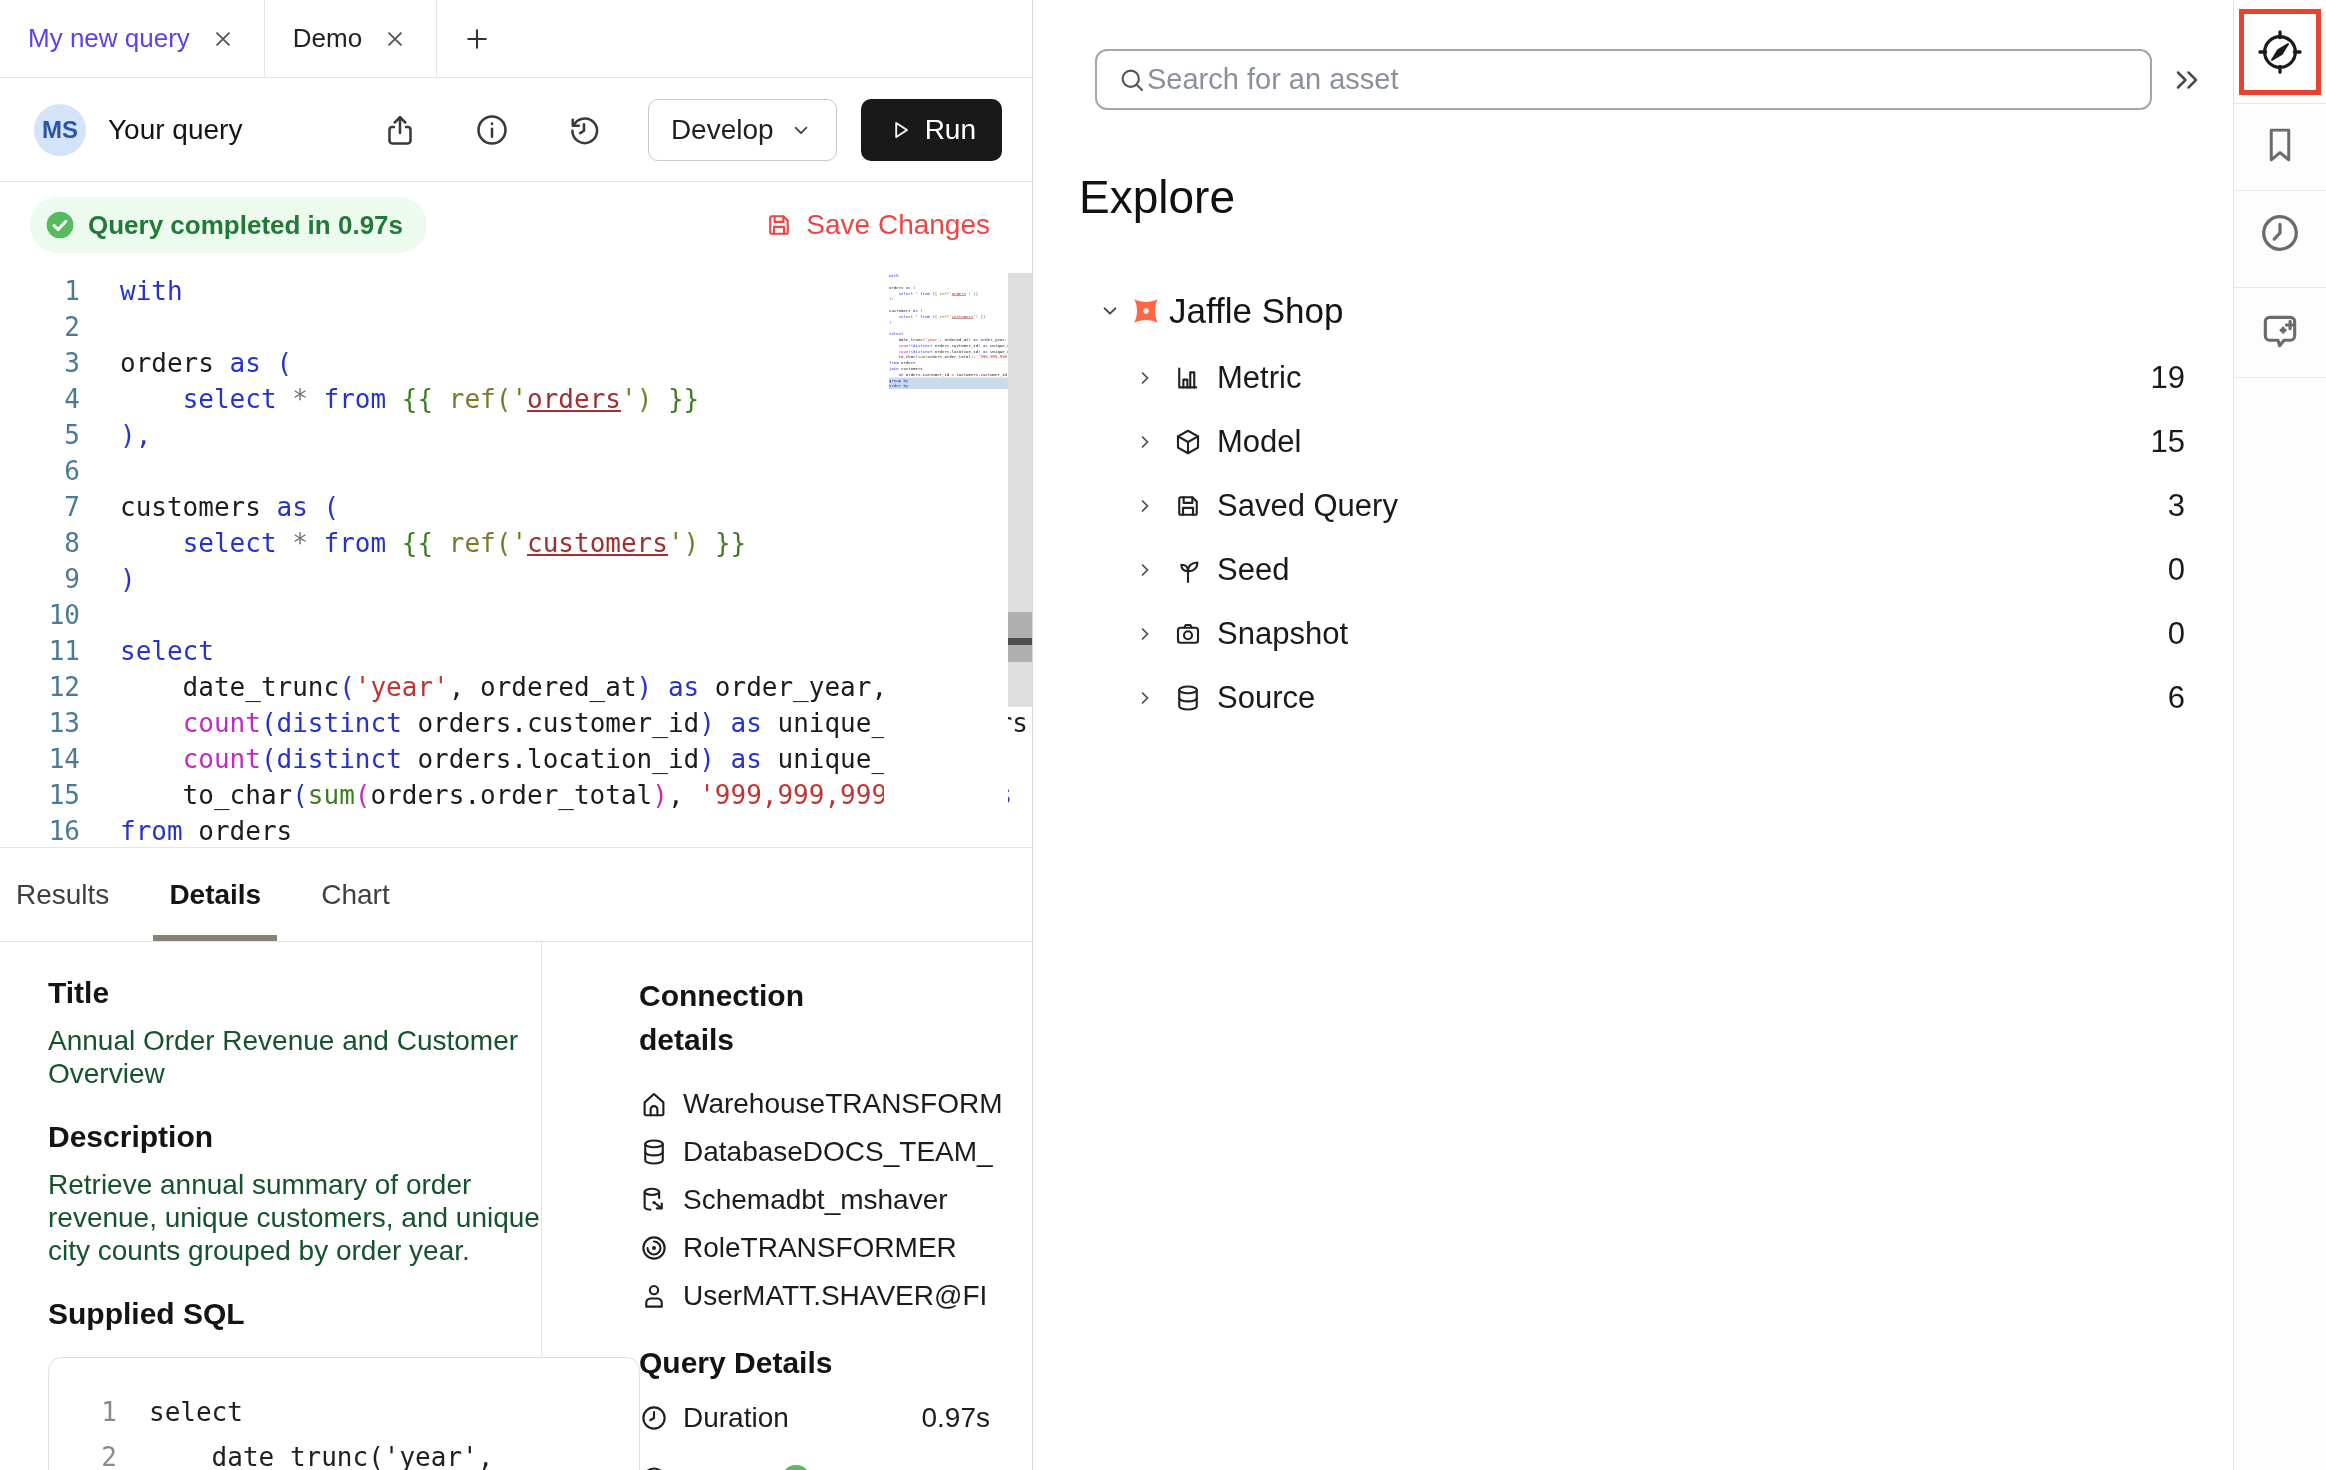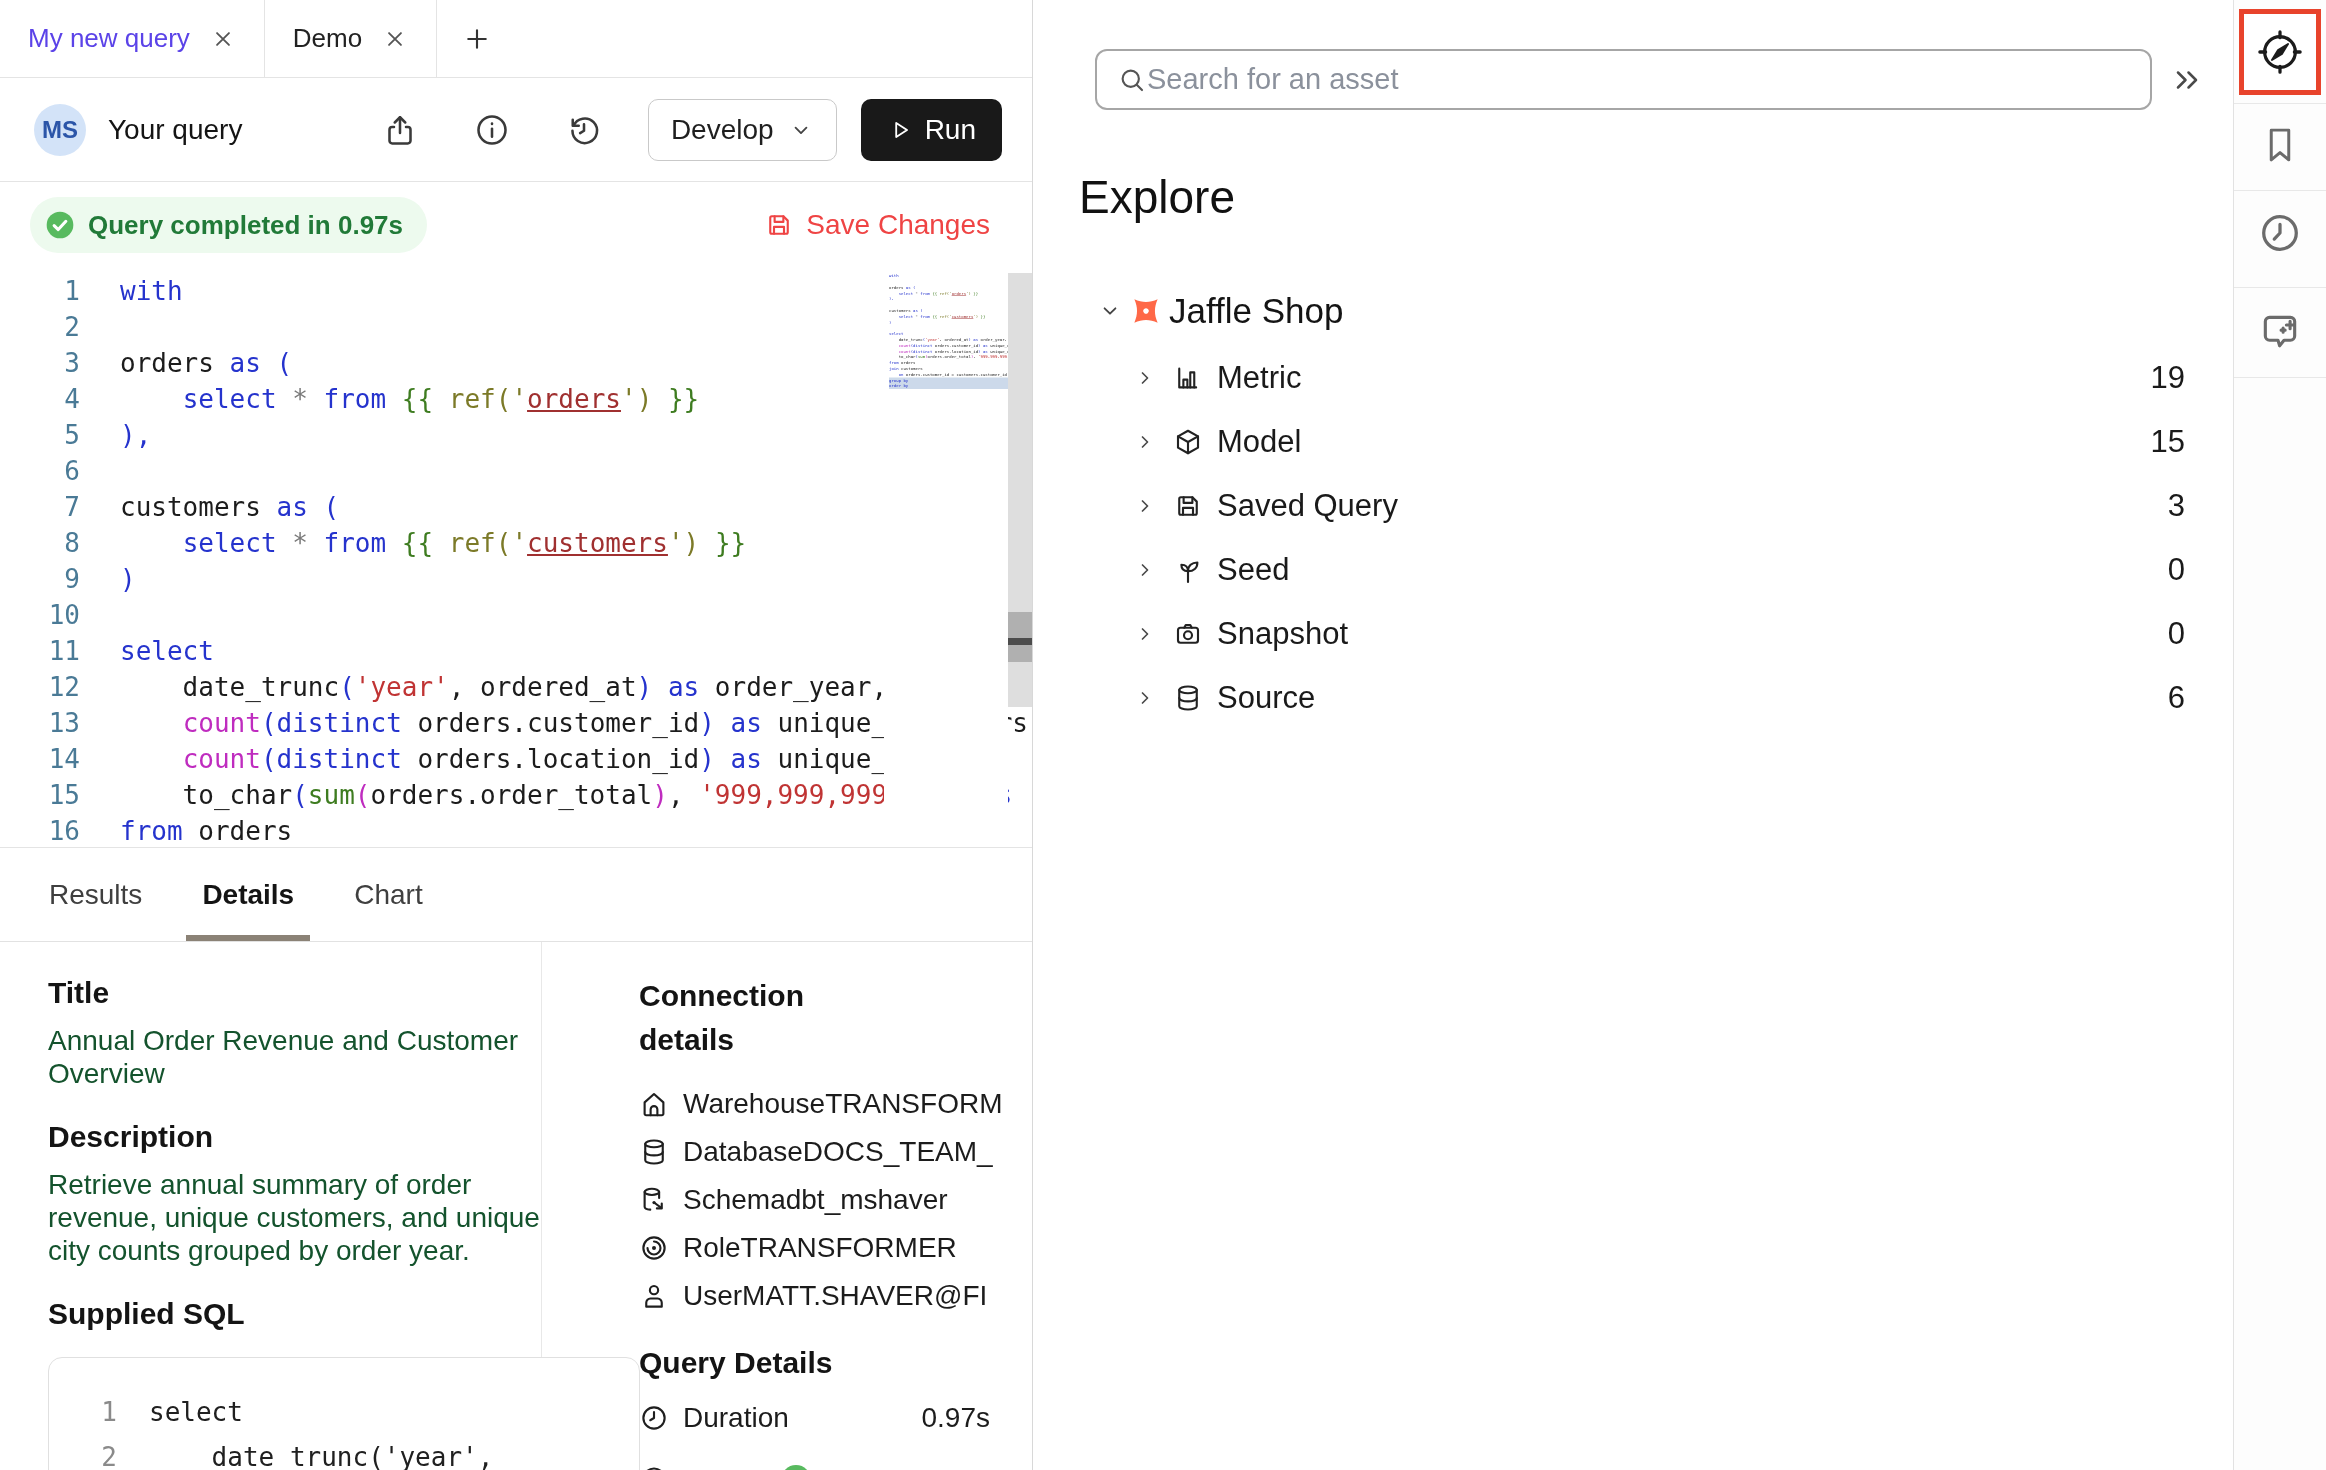--- a/index.html
+++ b/index.html
@@ -46,21 +46,21 @@
   .tk-reflink{color:#a03030; text-decoration:underline;}
   .tk-str{color:#c03434;} .tk-fnm{color:#bf2cbf;} .tk-fng{color:#3e7c20;}
   .minimap { position:absolute; left:884px; top:0; width:124px; height:580px; background:#fff; overflow:hidden; }
   .minimap-inner { transform:scale(0.5); transform-origin:0 0; width:248px; padding:10px 0 0 10px; white-space:pre; }
   .minimap-inner .ml { height:11.6px; line-height:11.6px; font-size:8px; }
   .minimap-inner .ml.hl { background:#ccd9ea; }
   .vscroll { position:absolute; left:1008px; top:5px; width:24px; height:434px; background:#dedede; }
   .vthumb { position:absolute; left:0; top:339px; width:24px; height:50px; background:#b0b0b0; }
   .vgrip { position:absolute; left:0; top:26px; width:24px; height:7px; background:#4c4c4c; }
 
-  .rtabs { height:94px; border-bottom:1px solid #e2e2e2; display:flex; align-items:stretch; padding-left:33px; }
+  .rtabs { height:94px; border-bottom:1px solid #e2e2e2; display:flex; align-items:stretch; }
   .rtab { position:relative; display:flex; align-items:center; padding:0 16px; margin-right:28px; font-size:28px; color:#3f3f3f; }
   .rtab.active { color:#141414; font-weight:600; }
   .rtab .bar { position:absolute; left:0; right:0; bottom:0; height:6px; background:#8b8276; }
 
   .details { height:528px; display:flex; overflow:hidden; background:#fff; }
   .d-left { width:542px; flex:none; border-right:1px solid #e8e8e8; padding:34px 0 16px 48px; }
   .d-left h3, .d-right h3 { font-size:30px; font-weight:700; color:#141414; }
   .d-val { margin-top:14px; font-size:28px; color:#14532d; max-width:600px; line-height:33px; }
   .d-desc-h { margin-top:30px; }
   .d-sql-h { margin-top:30px; }

